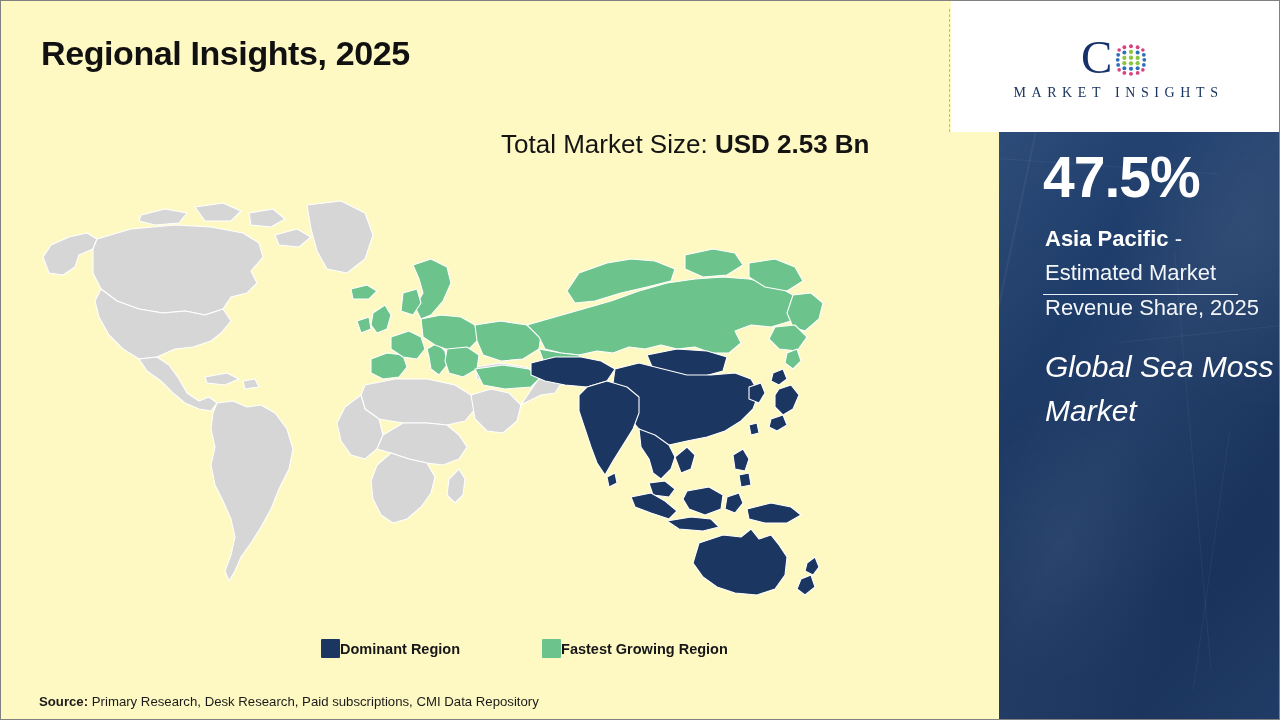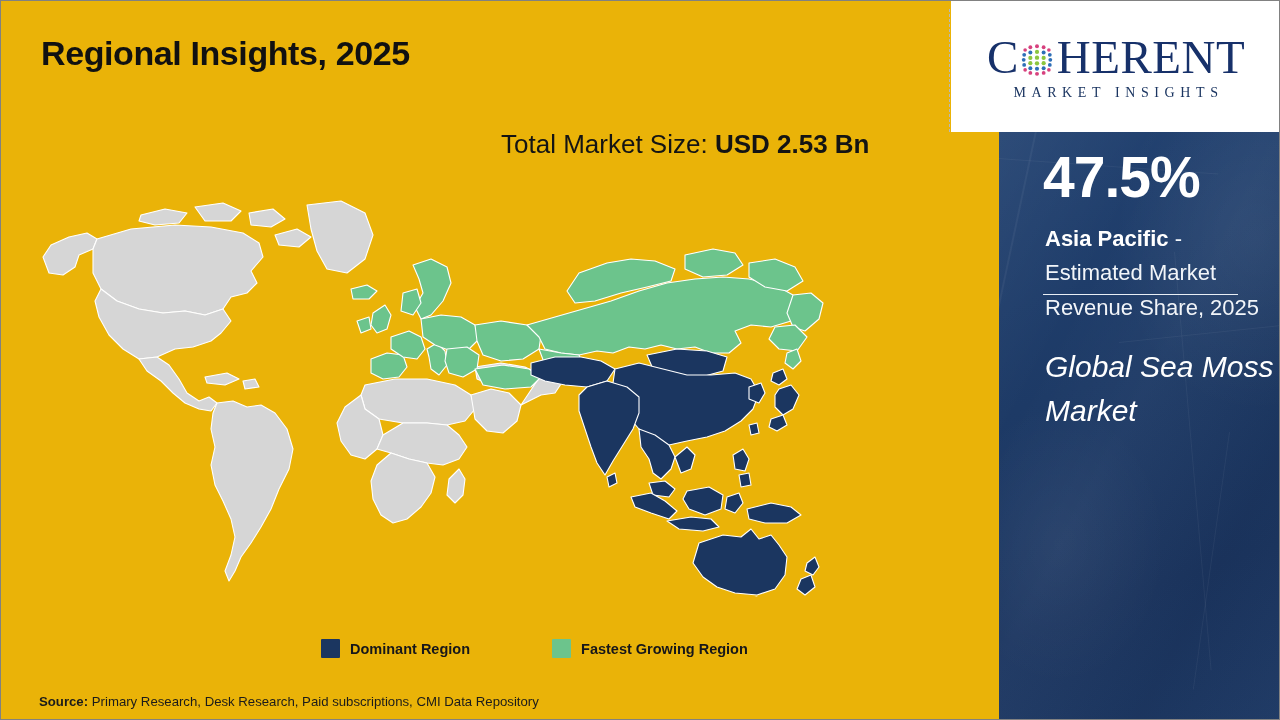--- a/index.html
+++ b/index.html
@@ -8,21 +8,21 @@
   }
   body {
     font-family: "Liberation Sans", sans-serif;
   }
   #root {
     position: relative;
     width: 1280px;
     height: 720px;
     box-sizing: border-box;
     border: 1px solid #818181;
-    background: #eab308;
+    background: #fef9c3;
     overflow: hidden;
   }
 
   
   .left-pane {
     position: absolute;
     left: 0; top: 0;
     width: 948px;
     height: 720px;
   }
@@ -66,21 +66,20 @@
     position: absolute;
     left: 296px;
     top: 638px;
     display: flex;
     align-items: center;
     gap: 58px;
   }
   .legend-item {
     display: flex;
     align-items: center;
-    gap: 10px;
     padding-left: 24px;
   }
   .swatch {
     width: 19px; height: 19px;
     flex: 0 0 auto;
     border-radius: 1px;
   }
   .swatch.dominant { background: #1b3660; }
   .swatch.fastest  { background: #6cc48c; }
   .legend-label {
@@ -410,21 +409,20 @@
             <circle cx="27" cy="28.6" r="2.1" fill="#2e6fb7"></circle>
             <circle cx="7.5" cy="30.4" r="1.9" fill="#d7417e"></circle>
             <circle cx="32.5" cy="30.4" r="1.9" fill="#d7417e"></circle>
 
             <circle cx="20" cy="34.6" r="2.1" fill="#d7417e"></circle>
             <circle cx="13" cy="33.6" r="2.0" fill="#d7417e"></circle>
             <circle cx="27" cy="33.6" r="2.0" fill="#d7417e"></circle>
           </g>
         </svg>
       </span>
-      <span class="logo-rest">HERENT</span>
     </div>
     <div class="logo-sub">MARKET INSIGHTS</div>
   </div>
 
   <div class="navy-panel">
     <span class="streak s1"></span>
     <span class="streak s2"></span>
     <span class="streak s3"></span>
     <span class="streak s4"></span>
     <span class="streak s5"></span>

